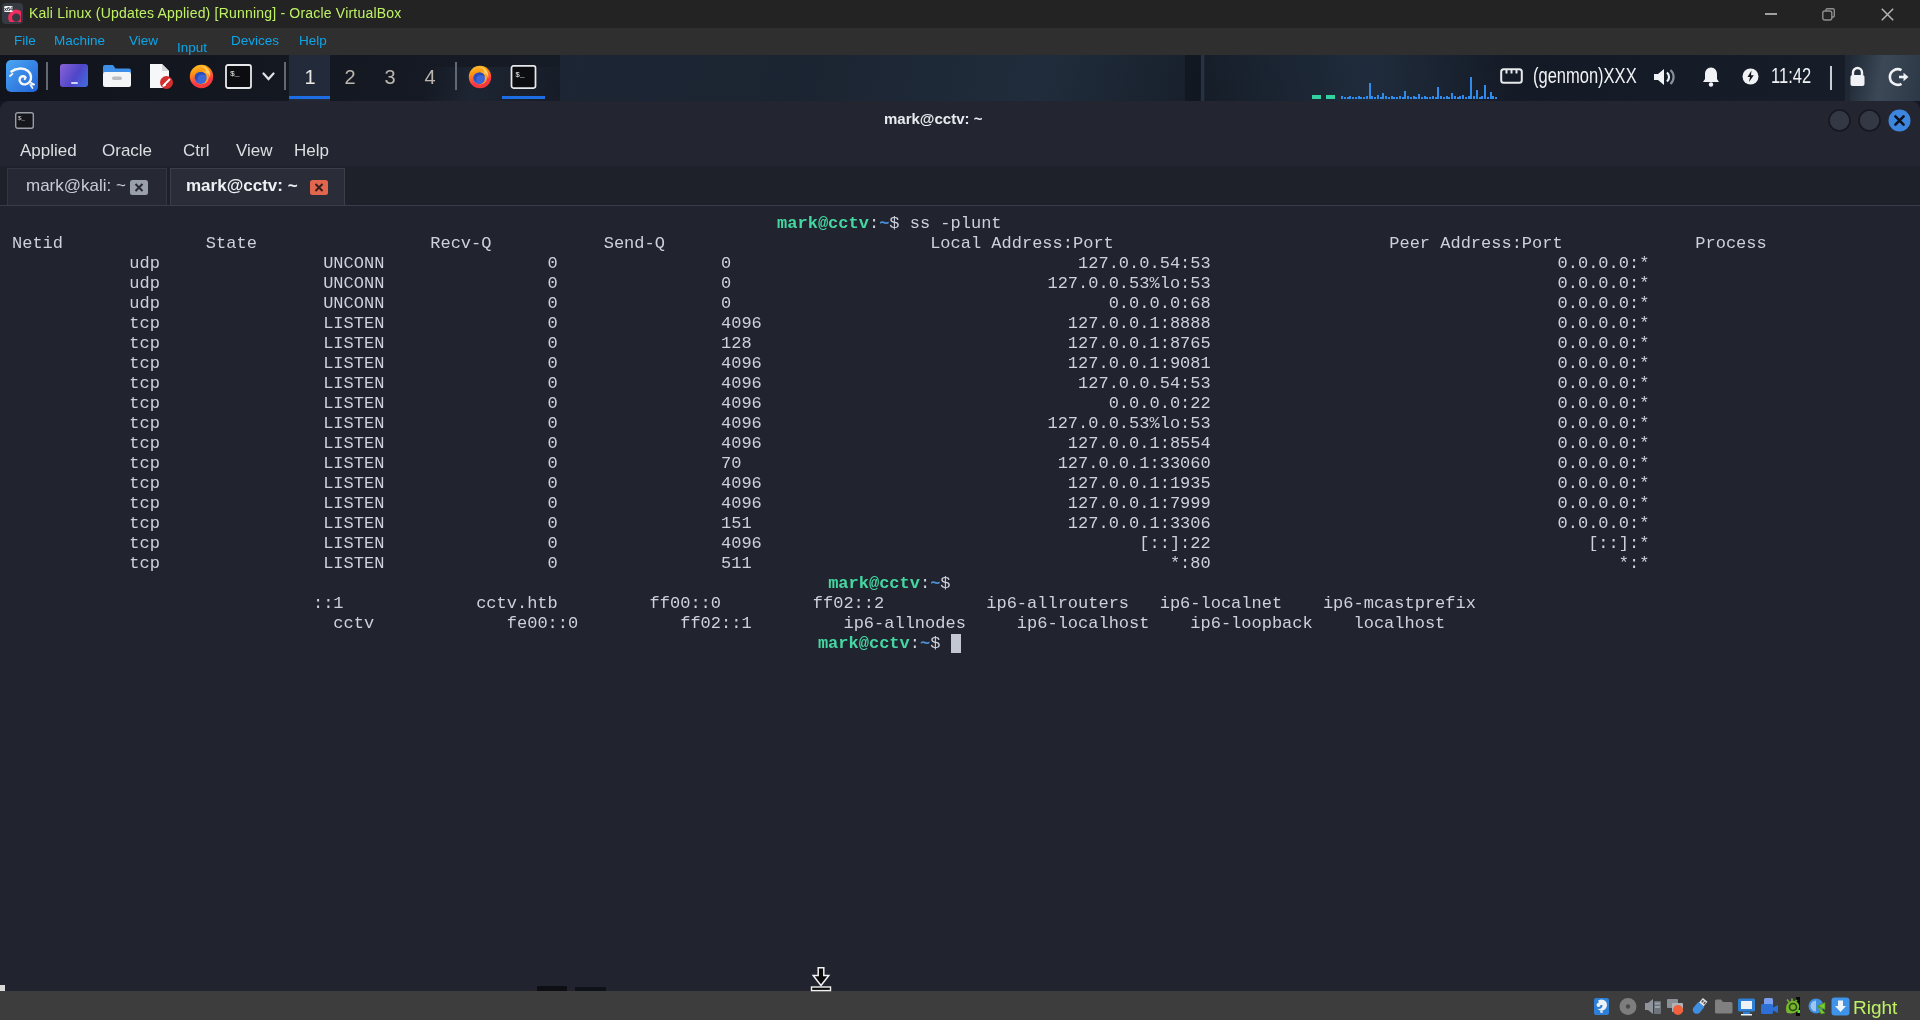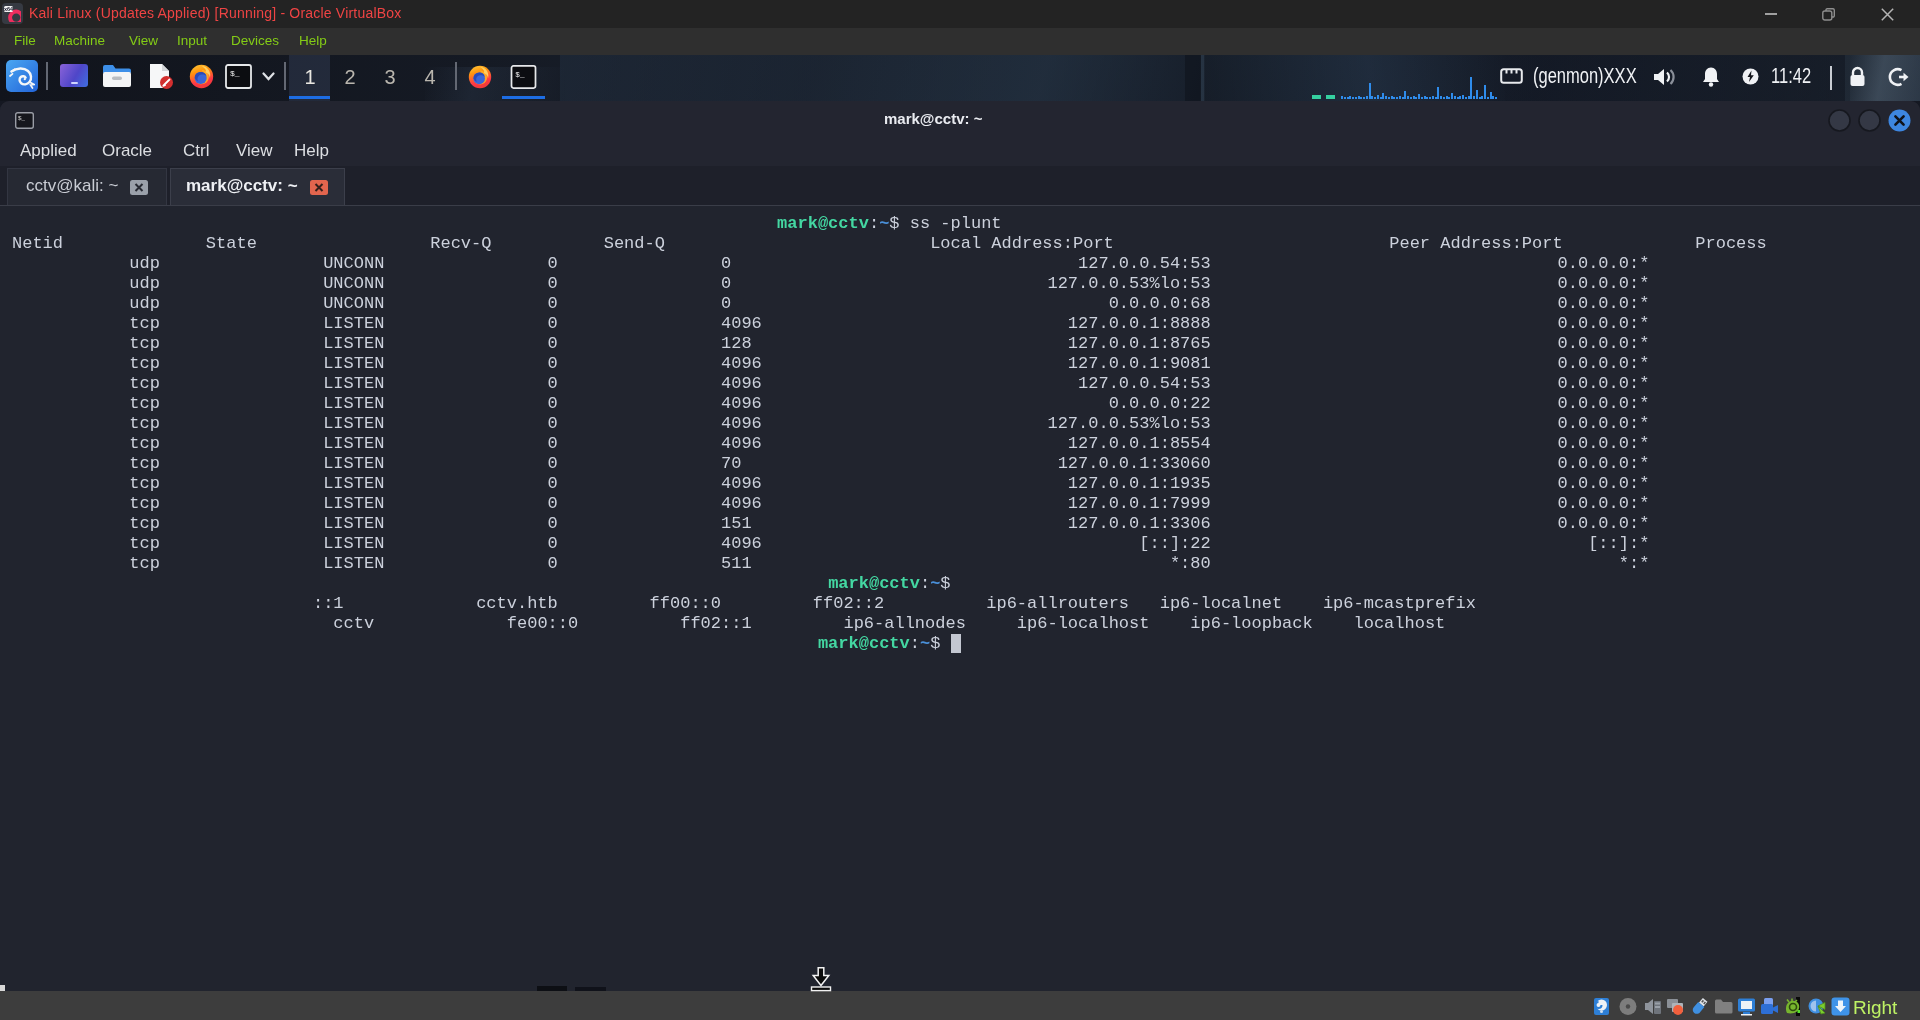--- a/index.html
+++ b/index.html
@@ -1,19 +1,19 @@
 <!DOCTYPE html>
 <html><head><meta charset="utf-8"><style>
 html,body{margin:0;padding:0;width:1920px;height:1020px;overflow:hidden;background:#3d3d3d;
  font-family:"Liberation Sans",sans-serif;}
 *{box-sizing:border-box;}
 #vtitle{position:absolute;left:0;top:0;width:1920px;height:28px;background:#232323;}
-#vtitle .ttl{position:absolute;left:29px;top:5px;font-size:14px;color:#ef4444;letter-spacing:0.2px;}
+#vtitle .ttl{position:absolute;left:29px;top:5px;font-size:14px;color:#bef264;letter-spacing:0.2px;}
 #vmenu{position:absolute;left:0;top:28px;width:1920px;height:27px;background:#2f2f2f;}
-#vmenu span{position:absolute;top:4.5px;font-size:13.5px;color:#84cc16;}
+#vmenu span{position:absolute;top:4.5px;font-size:13.5px;color:#0ea5e9;}
 #panel{position:absolute;left:0;top:55px;width:1920px;height:46px;overflow:hidden;
  background:linear-gradient(100deg,#11141c 0%,#151a24 25%,#1a222e 45%,#1b2430 62%,#141a26 80%,#222c38 100%);}
 #term{position:absolute;left:0;top:101px;width:1920px;height:890px;background:#21242e;border-radius:9px 9px 0 0;overflow:hidden;}
 #tchrome{position:absolute;left:0;top:0;width:1920px;height:65px;background:#232530;border-radius:9px 9px 0 0;}
 #tabbg{position:absolute;left:0;top:65px;width:1920px;height:40px;background:#1e202a;}
 #ttitle{position:absolute;left:0;top:0;width:1920px;height:34px;}
 #tmenu{position:absolute;left:0;top:34px;width:1920px;height:31px;}
 #tmenu span{position:absolute;top:6px;font-size:17px;color:#dcdee2;}
 #tabbar{position:absolute;left:0;top:65px;width:1920px;height:40px;}
 #tabsep{position:absolute;left:0;top:104px;width:1920px;height:1px;background:#3a3d48;}
@@ -49,21 +49,21 @@
  </svg>
  <svg style="position:absolute;left:1881px;top:8px;" width="13" height="13" viewBox="0 0 13 13">
   <path d="M0.8,0.8 L12.2,12.2 M12.2,0.8 L0.8,12.2" stroke="#b4b4b4" stroke-width="1.5"></path>
  </svg>
 </div>
 
 <div id="vmenu">
  <span style="left:14px;">File</span>
  <span style="left:54px;">Machine</span>
  <span style="left:129px;">View</span>
- <span style="left:177px;">Input</span>
+ <span style="left:177px;margin-top:7px;">Input</span>
  <span style="left:231px;">Devices</span>
  <span style="left:299px;">Help</span>
 </div>
 
 <div id="panel">
 
  <div style="position:absolute;left:560px;top:0;width:640px;height:46px;background:linear-gradient(105deg,rgba(36,50,68,0.45) 0%,rgba(30,42,58,0.35) 40%,rgba(38,54,72,0.5) 75%,rgba(18,24,36,0.45) 100%);"></div>
  <div style="position:absolute;left:1185px;top:0;width:16px;height:46px;background:rgba(12,16,24,0.5);"></div>
  <div style="position:absolute;left:1201px;top:0;width:3px;height:46px;background:rgba(90,120,150,0.18);"></div>
  <div style="position:absolute;left:1205px;top:0;width:300px;height:46px;background:linear-gradient(80deg,rgba(16,22,32,0.45) 0%,rgba(44,64,88,0.38) 55%,rgba(24,34,48,0.0) 100%);"></div>
@@ -265,21 +265,21 @@
  </div>
  <div id="tmenu">
   <span style="left:20px;">Applied</span>
   <span style="left:102px;">Oracle</span>
   <span style="left:183px;">Ctrl</span>
   <span style="left:236px;">View</span>
   <span style="left:294px;">Help</span>
  </div>
  <div id="tabbar">
   <div class="tab" style="left:7px;width:160px;background:#262933;">
-   <span style="position:absolute;left:18px;top:7px;font-size:17px;color:#c9ccd4;">cctv@kali: ~</span>
+   <span style="position:absolute;left:18px;top:7px;font-size:17px;color:#c9ccd4;">mark@kali: ~</span>
    <svg style="position:absolute;left:122px;top:11px;" width="18" height="15" viewBox="0 0 18 15">
     <rect width="18" height="15" rx="2.5" fill="#9aa0aa"></rect>
     <path d="M5.5,4 L12.5,11 M12.5,4 L5.5,11" stroke="#272a33" stroke-width="2"></path>
    </svg>
   </div>
   <div class="tab" style="left:170px;width:175px;background:#2a2d38;border-color:#3c3f4b;">
    <span style="position:absolute;left:15px;top:7px;font-size:17px;font-weight:bold;color:#eef0f4;">mark@cctv: ~</span>
    <svg style="position:absolute;left:139px;top:11px;" width="18" height="15" viewBox="0 0 18 15">
     <rect width="18" height="15" rx="2.5" fill="#e2654e"></rect>
     <path d="M5.5,4 L12.5,11 M12.5,4 L5.5,11" stroke="#33201c" stroke-width="2"></path>

